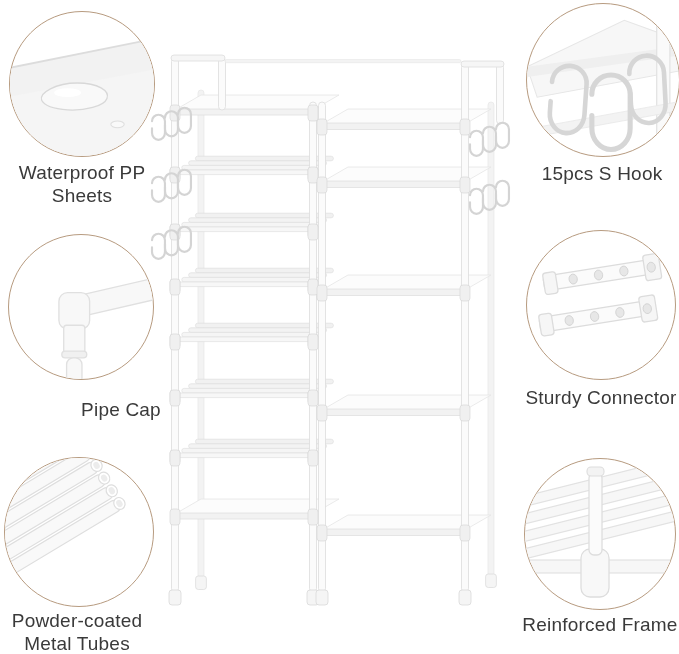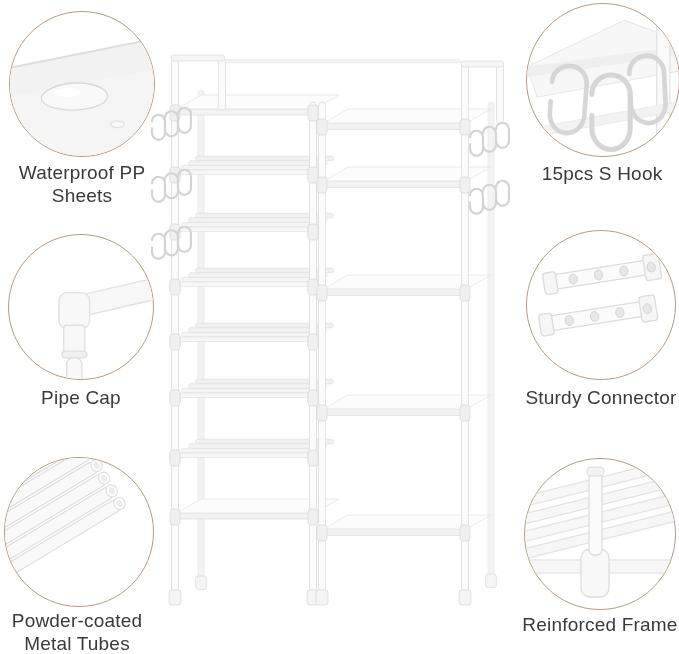--- a/index.html
+++ b/index.html
@@ -146,21 +146,21 @@
       <svg viewBox="0 0 150 150">
         <g fill="#f8f8f8" stroke="#e0e0e0" stroke-width="1.4">
           <rect x="62" y="64" width="115" height="22" rx="10" transform="rotate(-13 70 78)"></rect>
           <rect x="52" y="60" width="32" height="38" rx="9"></rect>
           <rect x="57" y="94" width="22" height="30" rx="3"></rect>
           <rect x="55" y="121" width="26" height="7" rx="3.5" fill="#f0f0f0"></rect>
           <rect x="60" y="128" width="16" height="34" rx="7"></rect>
         </g>
       </svg>
     </div>
-    <div class="flabel" style="left:0px;top:386px;width:162px;">Pipe Cap</div>
+    <div class="flabel" style="left:0px;top:398px;width:162px;padding-left:40px;">Pipe Cap</div>
   </div>
 
   <div class="feature">
     <div class="fcircle" style="left:4px;top:457px;width:150px;height:150px;">
       <svg viewBox="0 0 150 150">
         <g transform="rotate(-31 75 75)" stroke="#dedede" stroke-width="1.2">
           <g fill="#f9f9f9">
             <rect x="-50" y="-40" width="175" height="12.5" rx="6"></rect>
               <rect x="-50" y="-25" width="175" height="12.5" rx="6"></rect>
             <rect x="-50" y="-10" width="175" height="12.5" rx="6"></rect>

